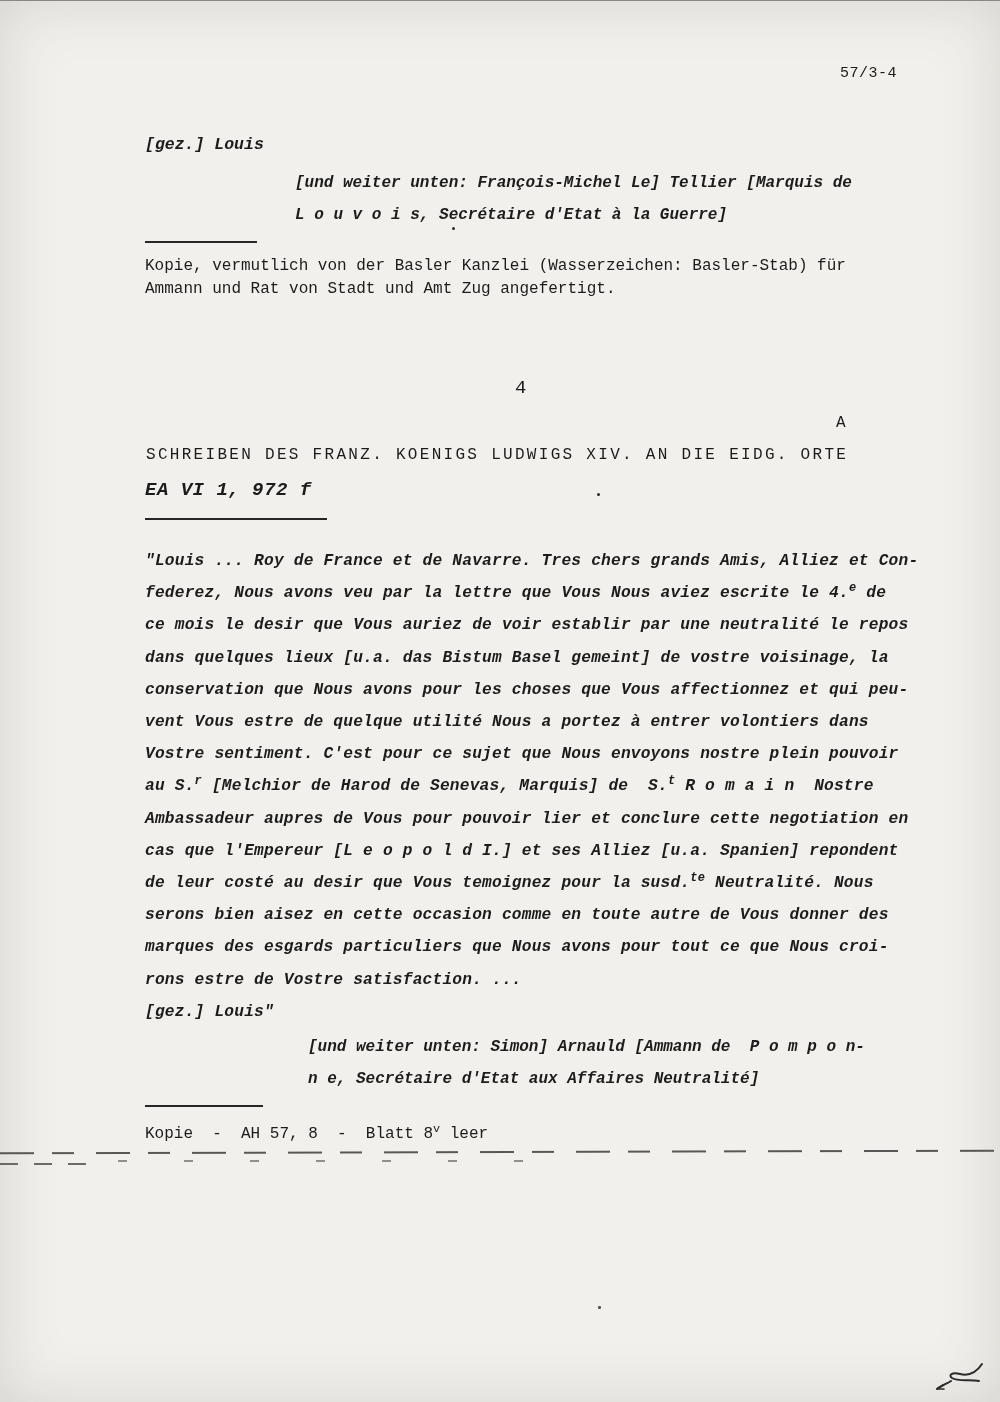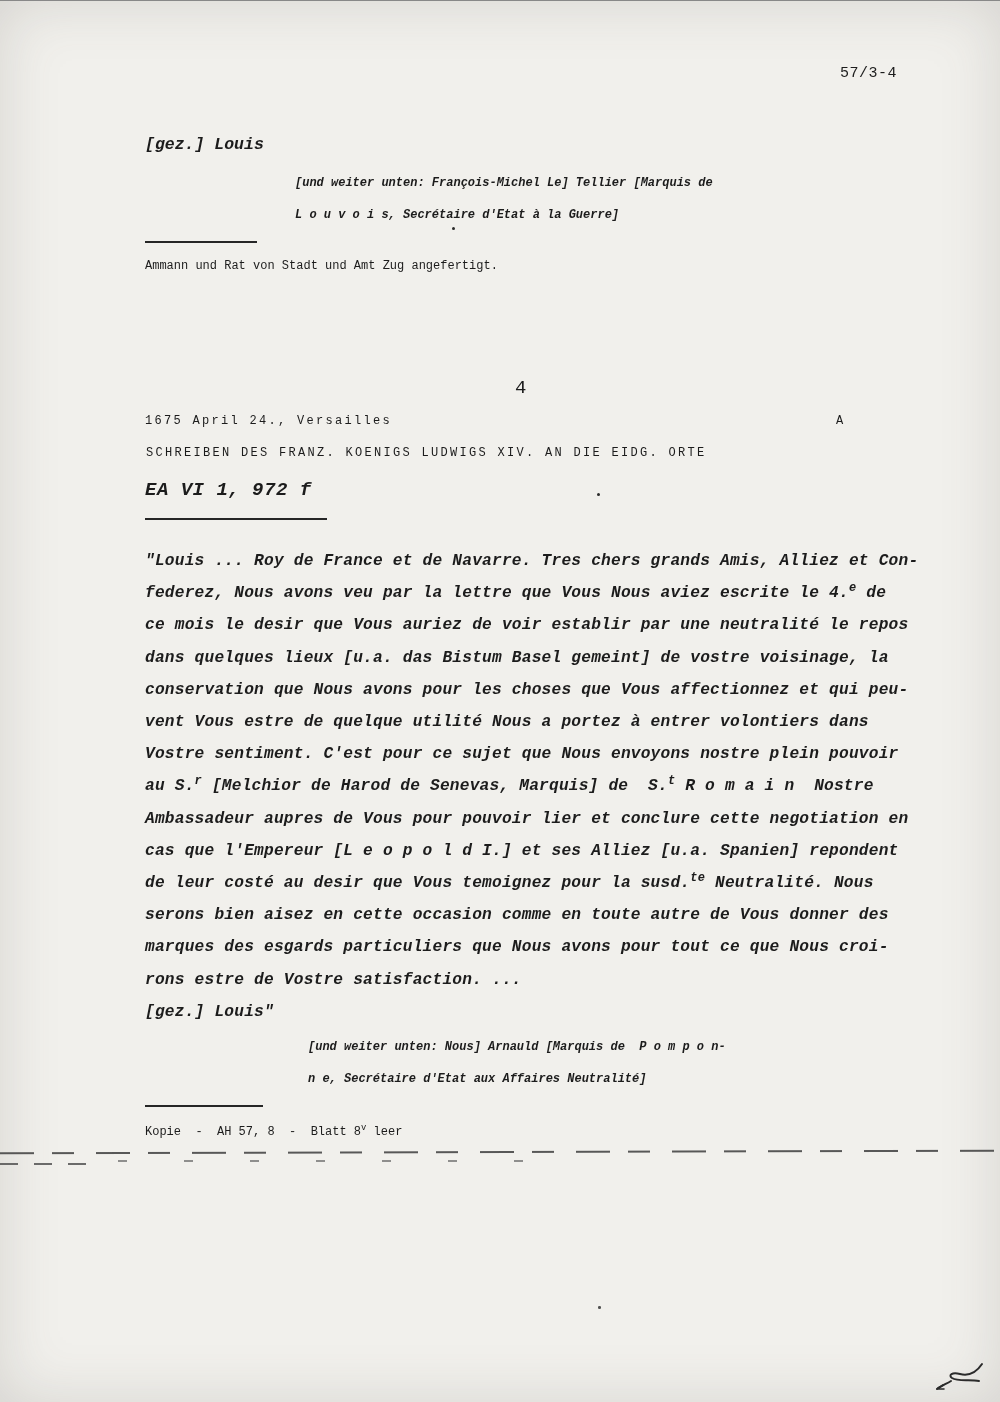--- a/index.html
+++ b/index.html
@@ -6,21 +6,21 @@
   .page {
     position:relative;
     width:1000px; height:1402px;
     margin:1px auto;
     background:#f1f0ec;
     box-shadow: inset 0 0 60px rgba(90,85,75,0.18);
     font-family:"Liberation Mono","DejaVu Sans Mono",monospace;
     color:#1c1c1c;
     overflow:hidden;
   }
-  .t { position:absolute; white-space:pre; font-size:12px; line-height:1.2; }
+  .t { position:absolute; white-space:pre; font-size:16px; line-height:1.2; }
   .italic { font-style:italic;font-weight:bold; }
   .spaced { letter-spacing:2.3px; }
   sup { font-size:0.74em; vertical-align:super; line-height:0; }
 
   .ref      { top:64px;  left:840px; font-size:15px; letter-spacing:0.5px; }
   .sig      { top:134px; left:145px; font-size:16.5px; }
   .annot1   { top:166px; left:295px; line-height:32px; }
   .note1    { top:254px; left:145px; line-height:23.4px; }
   .num4     { top:376px; left:515px; font-size:19px; }
   .dateline { top:413px; left:145px; }
@@ -67,36 +67,35 @@
 <div class="page">
 
   <div class="t ref">57/3-4</div>
 
   <div class="t sig italic">[gez.] Louis</div>
 
   <div class="t annot1 italic"><div>[und weiter unten: François-Michel Le] Tellier [Marquis de</div><div>L o u v o i s, Secrétaire d'Etat à la Guerre]</div></div>
 
   <div class="rule rule1"></div>
 
-  <div class="t note1"><div>Ammann und Rat von Stadt und Amt Zug angefertigt.</div></div>
+  <div class="t note1"><div>Kopie, vermutlich von der Basler Kanzlei (Wasserzeichen: Basler-Stab) für</div><div>Ammann und Rat von Stadt und Amt Zug angefertigt.</div></div>
 
   <div class="t num4">4</div>
 
-  <div class="t dateline spaced">1675 April 24., Versailles</div>
   <div class="t markerA">A</div>
 
   <div class="t title spaced">SCHREIBEN DES FRANZ. KOENIGS LUDWIGS XIV. AN DIE EIDG. ORTE</div>
 
   <div class="t source italic">EA VI 1, 972 f</div>
 
   <div class="rule rule2"></div>
 
   <div class="t quote italic"><div>"Louis ... Roy de France et de Navarre. Tres chers grands Amis, Alliez et Con-</div><div><span>federez, Nous avons veu par la lettre que Vous Nous aviez escrite le 4.</span><sup>e</sup><span> de</span></div><div>ce mois le desir que Vous auriez de voir establir par une neutralité le repos</div><div>dans quelques lieux [u.a. das Bistum Basel gemeint] de vostre voisinage, la</div><div>conservation que Nous avons pour les choses que Vous affectionnez et qui peu-</div><div>vent Vous estre de quelque utilité Nous a portez à entrer volontiers dans</div><div>Vostre sentiment. C'est pour ce sujet que Nous envoyons nostre plein pouvoir</div><div><span>au S.</span><sup>r</sup><span> [Melchior de Harod de Senevas, Marquis] de  S.</span><sup>t</sup><span> R o m a i n  Nostre</span></div><div>Ambassadeur aupres de Vous pour pouvoir lier et conclure cette negotiation en</div><div>cas que l'Empereur [L e o p o l d I.] et ses Alliez [u.a. Spanien] repondent</div><div><span>de leur costé au desir que Vous temoignez pour la susd.</span><sup>te</sup><span> Neutralité. Nous</span></div><div>serons bien aisez en cette occasion comme en toute autre de Vous donner des</div><div>marques des esgards particuliers que Nous avons pour tout ce que Nous croi-</div><div>rons estre de Vostre satisfaction. ...</div><div>[gez.] Louis"</div></div>
 
-  <div class="t annot2 italic"><div>[und weiter unten: Nous] Arnauld [Marquis de  P o m p o n-</div><div>n e, Secrétaire d'Etat aux Affaires Neutralité]</div></div>
+  <div class="t annot2 italic"><div>[und weiter unten: Simon] Arnauld [Ammann de  P o m p o n-</div><div>n e, Secrétaire d'Etat aux Affaires Neutralité]</div></div>
 
   <div class="rule rule3"></div>
 
   <div class="t note2"><div><span>Kopie  -  AH 57, 8  -  Blatt 8</span><sup>v</sup><span> leer</span></div></div>
 
   <div class="fold fold-main"></div>
   <div class="fold fold-left"></div>
   <div class="fold fold-mid"></div>
 
   <div class="dot dot1"></div>

